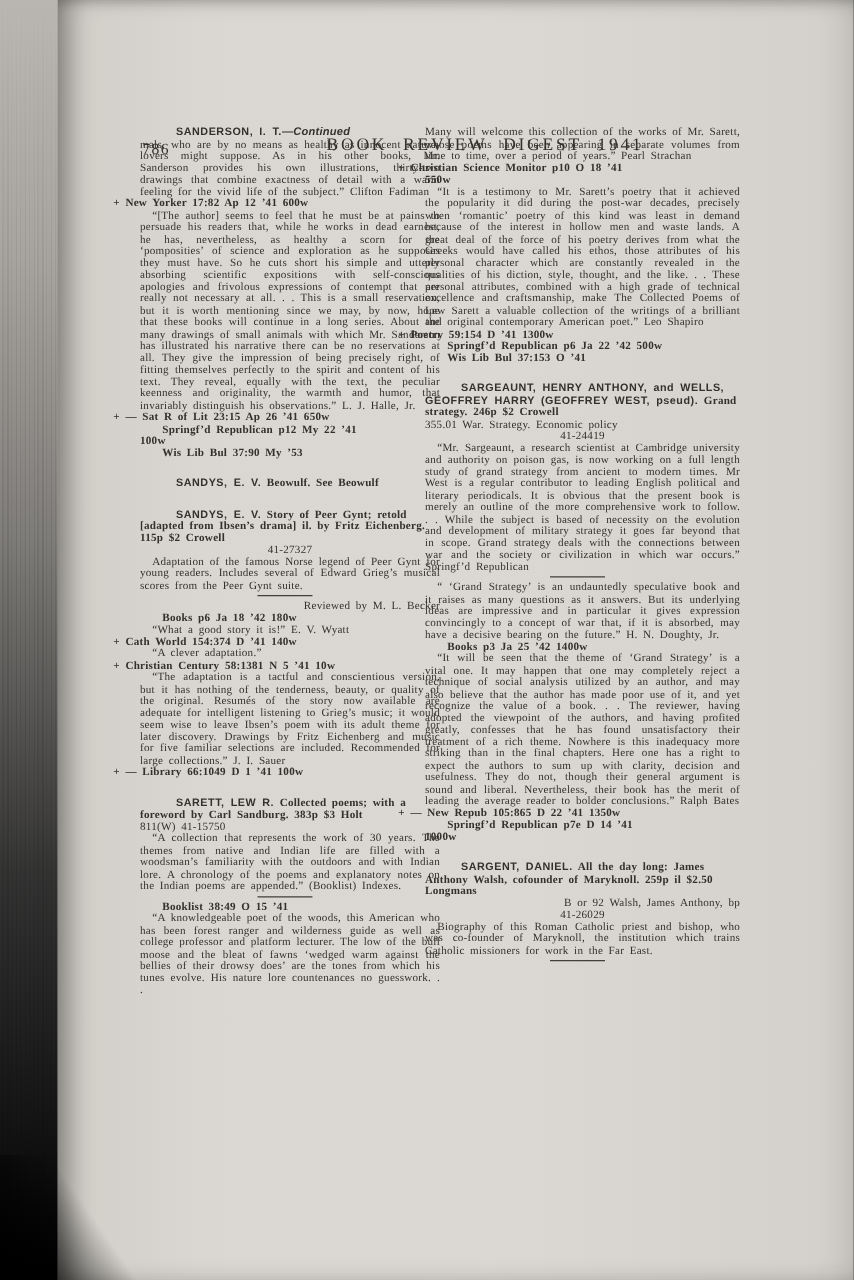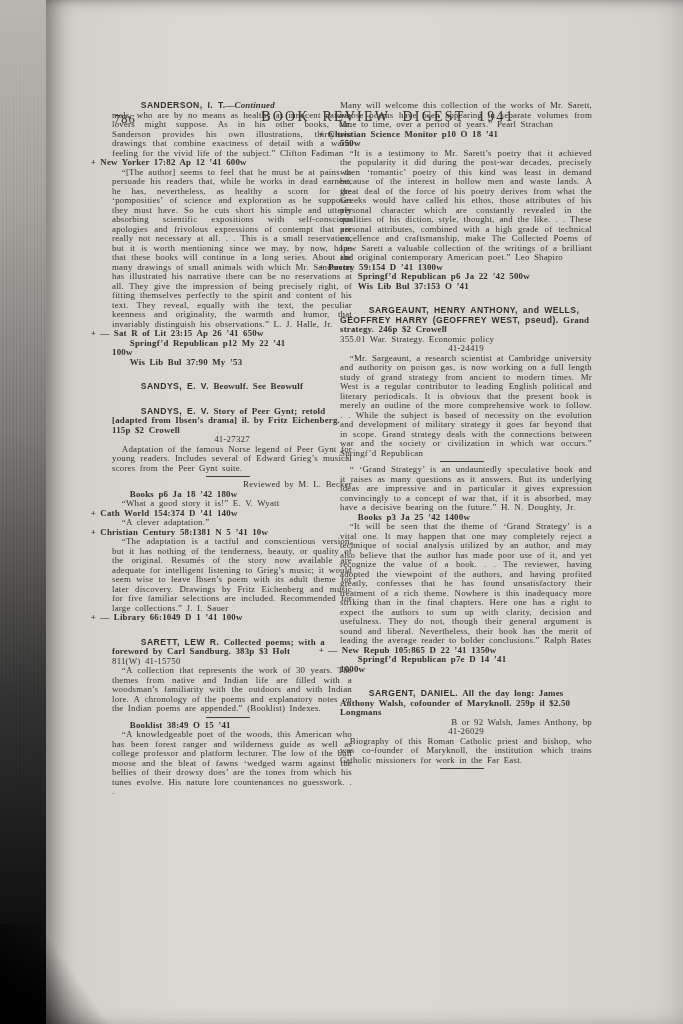--- a/index.html
+++ b/index.html
@@ -33,21 +33,21 @@
   .page-title{text-align:center;padding-left:54px;font-size:14px;letter-spacing:2.2px;word-spacing:7px;white-space:nowrap;}
 
   .col{position:absolute;top:101px;font-size:8.9px;line-height:9.5px;
        letter-spacing:.2px;word-spacing:2px;text-align:justify;}
   .col-left{left:112px;width:240px;}
   .col-right{left:340px;width:252px;}
   .col p{margin:0;padding:0;}
 
   .head{font-weight:700;padding-left:1.6em;text-indent:-1.6em;text-align:left;}
   .head .hb{font-family:"Liberation Sans",sans-serif;font-size:8.6px;letter-spacing:.45px;margin-left:43px;}
-  .head .hi{font-style:italic;font-family:Liberation Serif, serif;}
+  .head .hi{font-style:italic;font-family:Liberation Sans, sans-serif;}
   .para{text-indent:1.1em;}
   .para.noindent{text-indent:0;}
   .cite{font-weight:700;padding-left:3.6em;text-indent:-2.4em;text-align:left;white-space:pre-wrap;}
   .cite2{font-weight:700;padding-left:2em;text-indent:2em;text-align:left;white-space:pre-wrap;}
   .plain{padding-left:1.6em;text-align:right;}
   .catalog{text-align:center;padding-right:2px;}
   .classline{display:flex;justify-content:flex-start;padding-left:2em;text-align:left;}
   .rule{height:7px;position:relative;}
   .rule span{position:absolute;left:50%;top:3px;width:44px;margin-left:-26px;border-top:1px solid #413f3b;}
   .gap{height:15px;}

